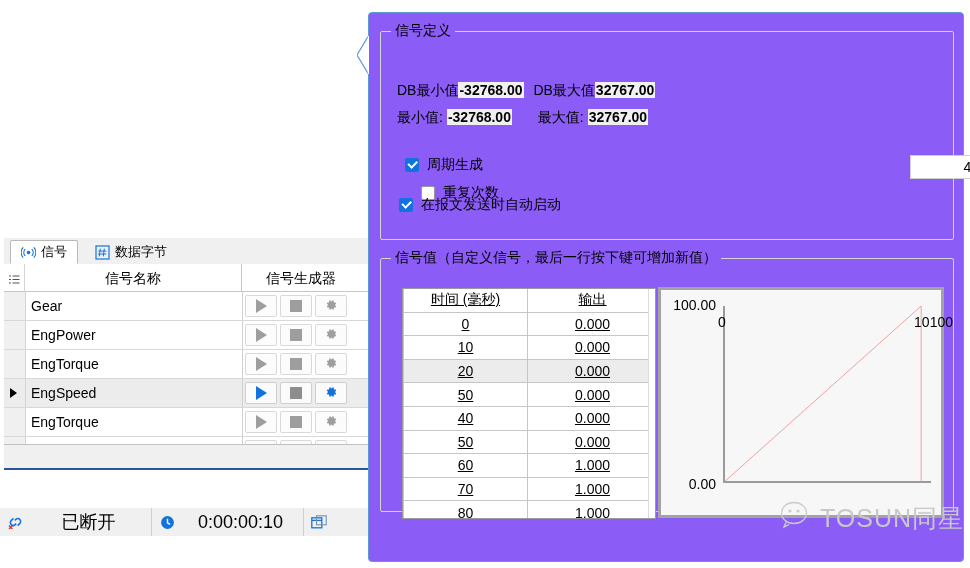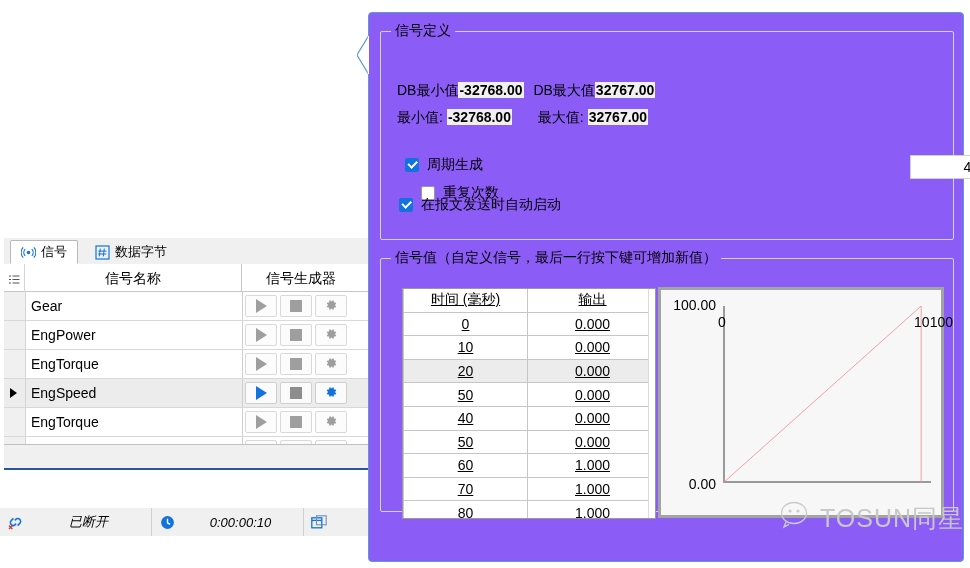--- a/index.html
+++ b/index.html
@@ -66,21 +66,21 @@
      display:flex;align-items:center;justify-content:center;font-size:24px;color:#3cb44a;
      font-weight:bold;line-height:1;}
 
   #status-bar{position:absolute;left:0;top:508px;width:372px;height:60px;background:#f0f0f0;}
   .st-seg{position:absolute;top:0;height:28px;display:flex;align-items:center;
      border-right:1px solid #cfcfcf;box-sizing:border-box;}
   #st1{left:0;width:152px;}
   #st2{left:152px;width:152px;}
   #st3{left:304px;width:68px;border-right:none;}
   .st-ico{width:22px;display:flex;justify-content:center;align-items:center;margin-left:4px;}
-  .st-txt{flex:1;text-align:center;font-size:13px;font-style:italic;}
+  .st-txt{flex:1;text-align:center;font-size:18px;}
   #st-under{position:absolute;left:0;top:28px;width:372px;height:32px;background:#ffffff;}
 
   
   #signal-dialog{position:absolute;left:368px;top:12px;width:596px;height:550px;
      background:#8b5cf6;border:1px solid #5d9bd6;border-radius:4px;box-sizing:border-box;}
   #callout-tail{position:absolute;left:-12px;top:22px;width:12px;height:40px;}
 
   fieldset.grp{position:absolute;border:1px solid #d4d4d4;border-radius:2px;margin:0;padding:0;
      box-sizing:border-box;background:transparent;}
   fieldset.grp > legend{font-size:14px;padding:0 4px;margin-left:10px;color:#000;}

